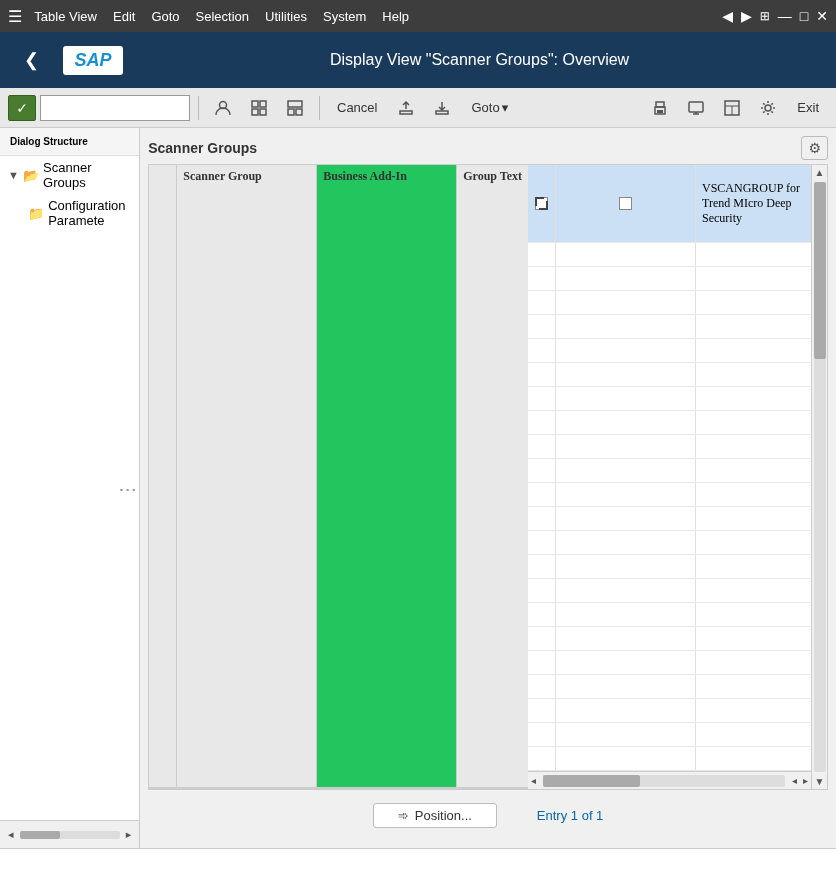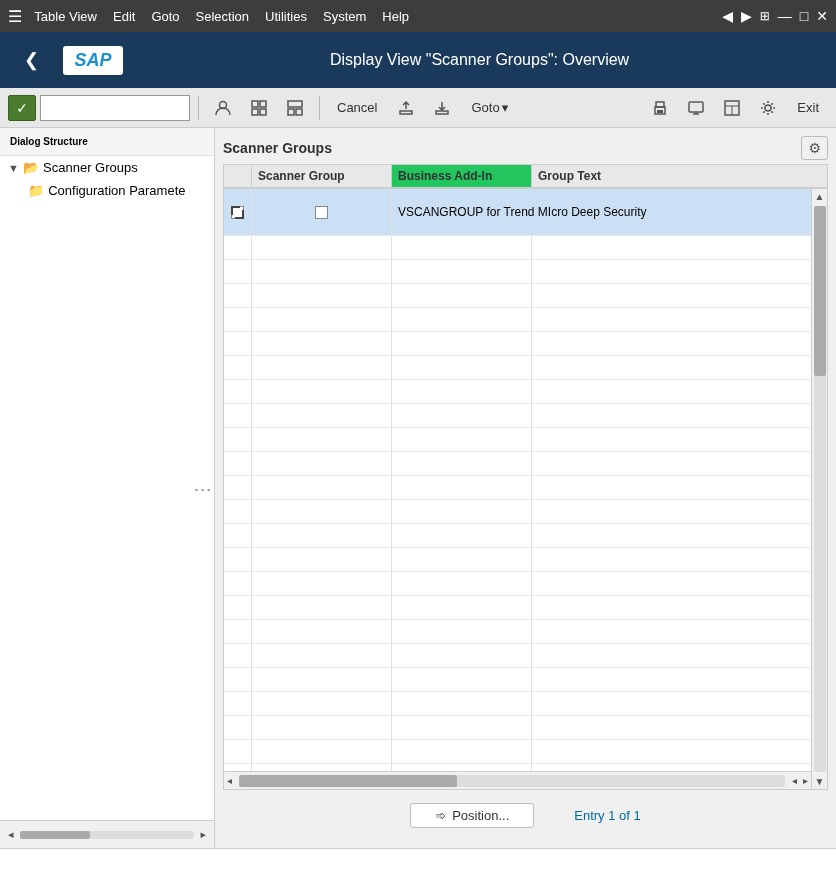--- a/index.html
+++ b/index.html
@@ -515,21 +515,21 @@
       <span class="scroll-arrow">▸</span>
     </div>
   </div>
 
   <div class="right-panel">
     <div class="table-header-row">
       <span class="table-section-title">Scanner Groups</span>
       <button class="table-settings-btn">⚙</button>
     </div>
 
-    <div class="data-table" style="display:flex;flex-direction:column;flex:1;">
+    <div class="data-table" style="display:flex;flex-direction:row;flex:1;font-family:Liberation Serif, serif;">
 
       <div class="table-col-header">
         <div class="col-select"></div>
         <div class="col-scanner-group">Scanner Group</div>
         <div class="col-business-addon">Business Add-In</div>
         <div class="col-group-text">Group Text</div>
       </div>
 
       <div class="table-wrapper">
         <div class="table-main">

